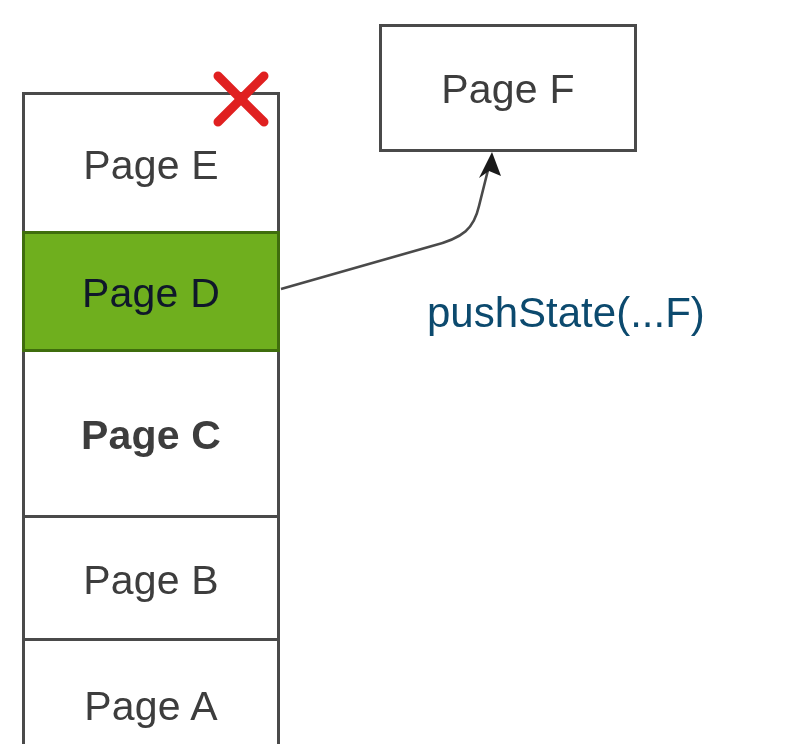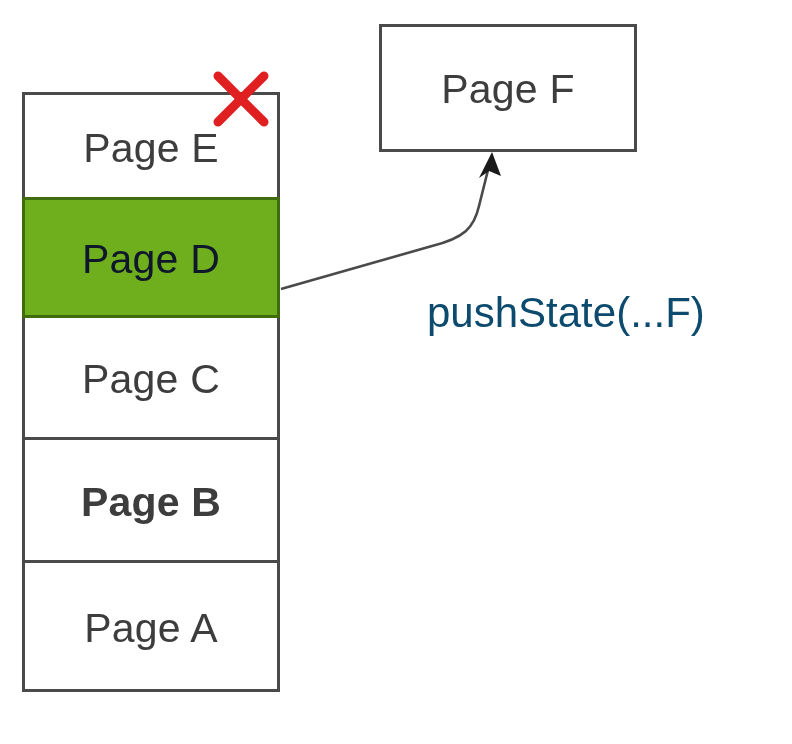--- a/index.html
+++ b/index.html
@@ -57,24 +57,24 @@
 
   .stack-cell.current {
     background: #6faf1e;
     border-color: #3f6d0d;
     z-index: 3;
   }
   .stack-cell.current .cell-label {
     color: #0f172a;
   }
 
-  .h-e { height: 108px; }
+  .h-e { height: 142px; }
   .h-d { height: 121px; }
-  .h-c { height: 125px; }
-  .h-b { height: 126px; font-weight: bold; }
+  .h-c { height: 169px; font-weight: bold; }
+  .h-b { height: 126px; }
   .h-a { height: 132px; }
 
   
   .page-box {
     position: absolute;
     left: 379px;
     top: 24px;
     width: 258px;
     height: 128px;
     box-sizing: border-box;

